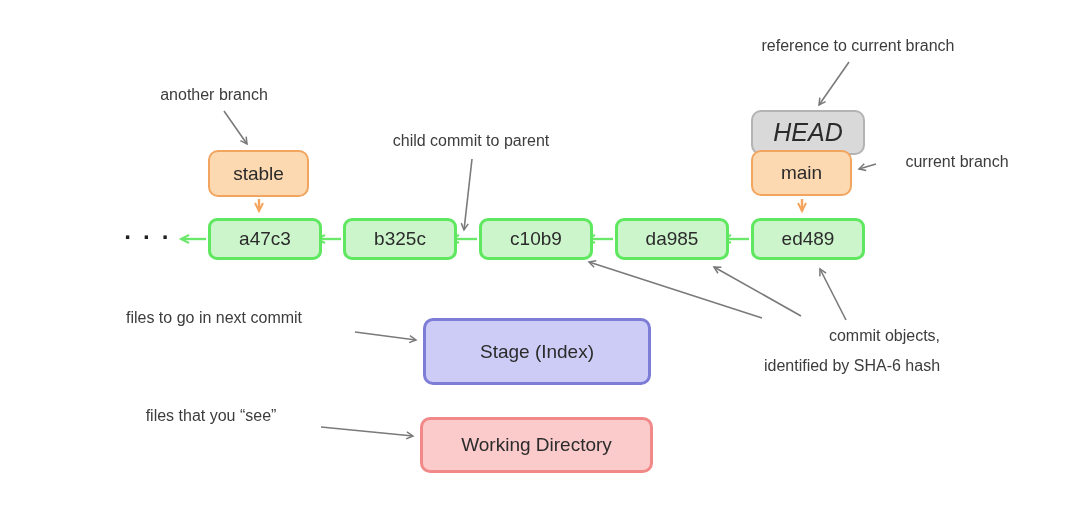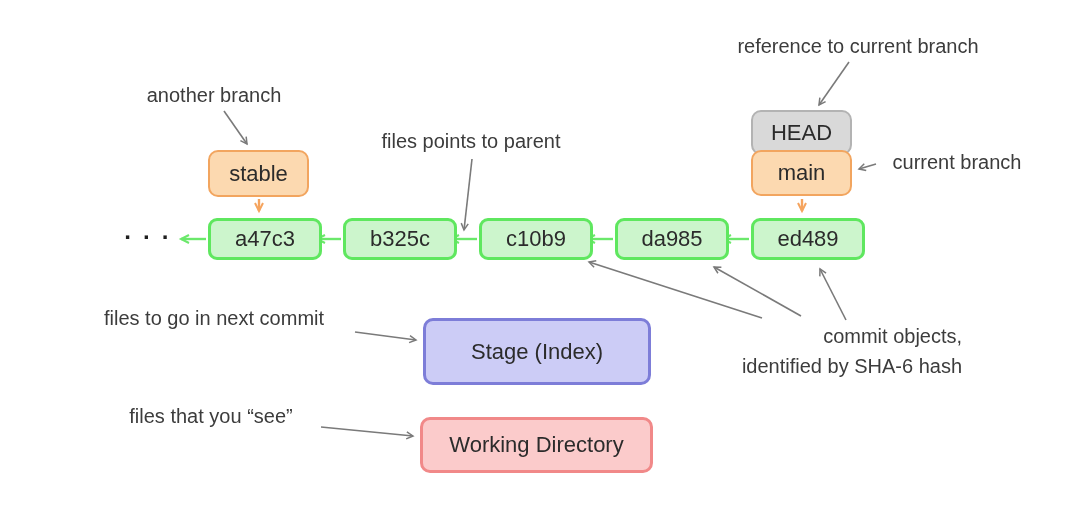--- a/index.html
+++ b/index.html
@@ -23,58 +23,59 @@
   .mk-green  { stroke: var(--arrow_green);  fill: none; stroke-width: 2;   }
   .mk-orange { stroke: var(--arrow_orange); fill: none; stroke-width: 2;   }
 
   .box {
     position: absolute;
     box-sizing: border-box;
     display: flex;
     align-items: center;
     justify-content: center;
     border-radius: 10px;
-    font-size: 22px;
+    font-size: 19px;
     color: #2b2b2b;
     white-space: nowrap;
   }
   .commit {
     top: 218px; width: 114px; height: 42px;
     background: var(--commit_fill);
     border: 3px solid var(--commit_border);
     border-radius: 9px;
   }
   .ref-orange {
     background: var(--branch_fill);
     border: 2.5px solid var(--branch_border);
   }
   .stable { left: 208px; top: 150px; width: 101px; height: 47px; }
   .head {
-    left: 751px; top: 110px; width: 101px; height: 45px;
+    left: 751px; top: 110px; width: 114px; height: 45px;
     background: var(--head_fill);
     border: 2.5px solid var(--head_border);
-    font-size: 22px;
+    font-size: 25px;
+    font-style: italic;
   }
   .main { left: 751px; top: 150px; width: 101px; height: 46px; z-index: 2; }
   .stage {
     left: 423px; top: 318px; width: 228px; height: 67px;
     background: var(--stage_fill);
     border: 3px solid var(--stage_border);
   }
   .working {
     left: 420px; top: 417px; width: 233px; height: 56px;
     background: var(--working_fill);
     border: 3px solid var(--working_border);
   }
 
   .label {
     position: absolute;
     transform: translate(-50%, -50%);
     white-space: nowrap;
-    font-size: 20px;
+    font-size: 16px;
     color: var(--text);
   }
   .two-line { text-align: right; line-height: 30px; }
 
   .ellipsis {
     position: absolute;
     left: 148px; top: 237px;
     transform: translate(-50%, -50%);
     font-size: 24px;
     font-weight: 700;
@@ -130,21 +131,21 @@
   <div class="box commit" style="left:751px">ed489</div>
 
   <div class="box ref-orange stable">stable</div>
   <div class="box head">HEAD</div>
   <div class="box ref-orange main">main</div>
 
   <div class="box stage">Stage (Index)</div>
   <div class="box working">Working Directory</div>
 
   <div class="label" style="left:214px; top:95px">another branch</div>
-  <div class="label" style="left:471px; top:141px">files points to parent</div>
+  <div class="label" style="left:471px; top:141px">child commit to parent</div>
   <div class="label" style="left:858px; top:46px">reference to current branch</div>
   <div class="label" style="left:957px; top:162px">current branch</div>
   <div class="label" style="left:214px; top:318px">files to go in next commit</div>
   <div class="label" style="left:211px; top:416px">files that you “see”</div>
   <div class="label two-line" style="left:852px; top:351px">
     <div>commit objects,</div>
     <div>identified by SHA-6 hash</div>
   </div>
 
 </div>

